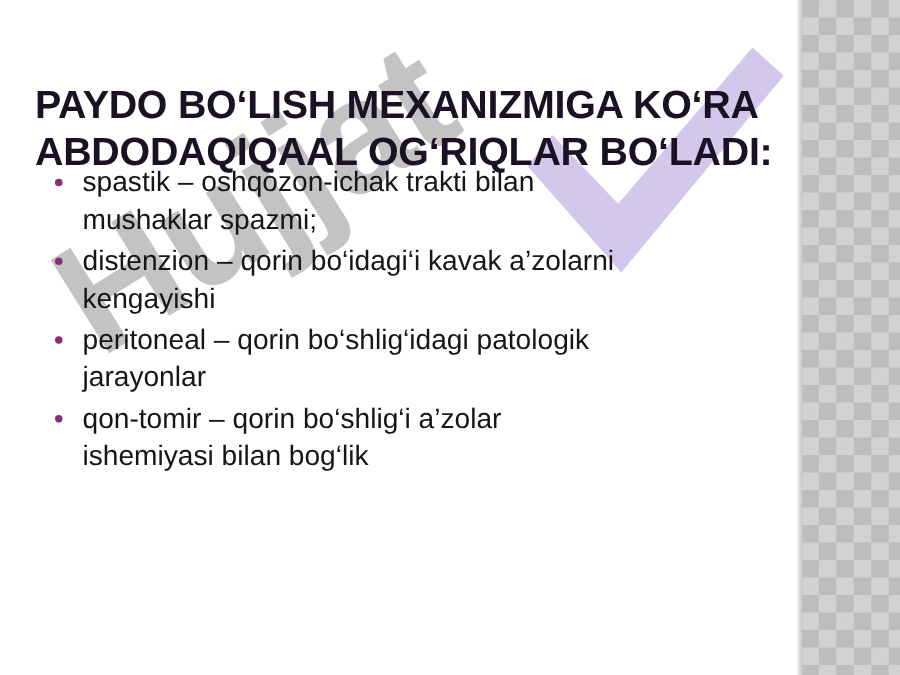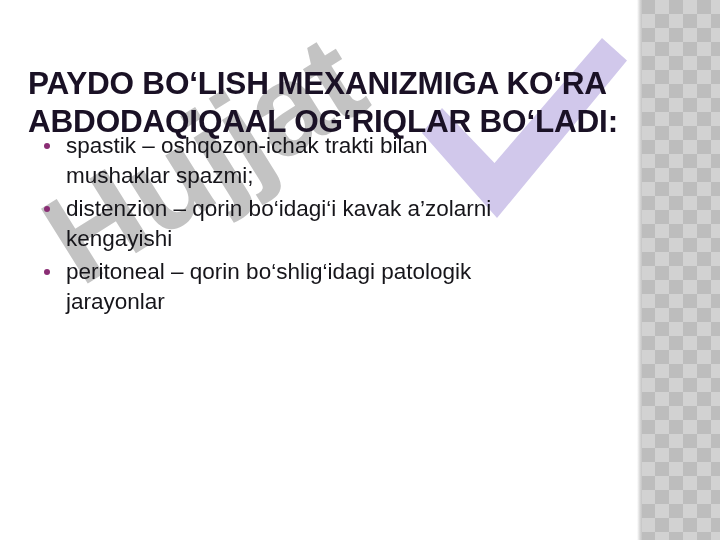--- a/index.html
+++ b/index.html
@@ -164,16 +164,21 @@
       <li>
         <span class="dot"></span>
         <span class="txt">distenzion – qorin bo‘idagi‘i kavak a’zolarni
 kengayishi</span>
       </li>
       <li>
         <span class="dot"></span>
         <span class="txt">peritoneal – qorin bo‘shlig‘idagi patologik
 jarayonlar</span>
       </li>
+      <li>
+        <span class="dot"></span>
+        <span class="txt">qon-tomir – qorin bo‘shlig‘i a’zolar
+ishemiyasi bilan bog‘lik</span>
+      </li>
     </ul>
 
   </div>
 </div>
 
 </body></html>

